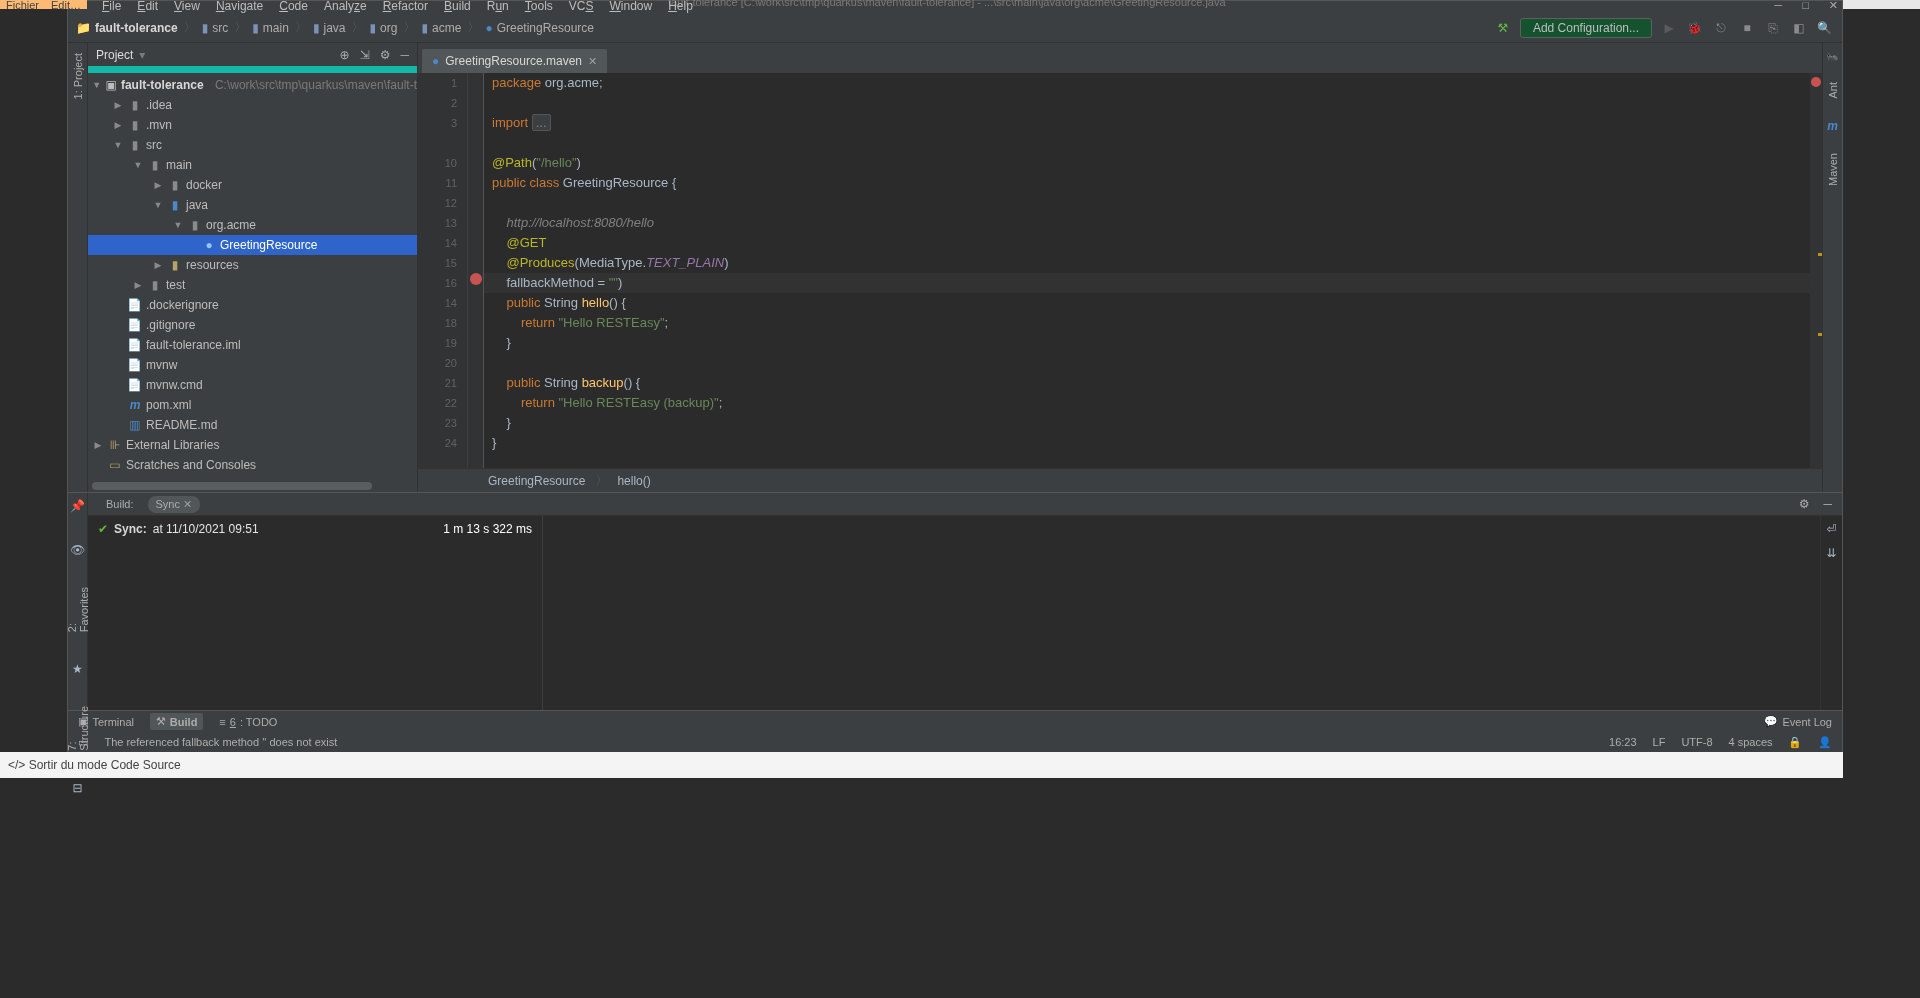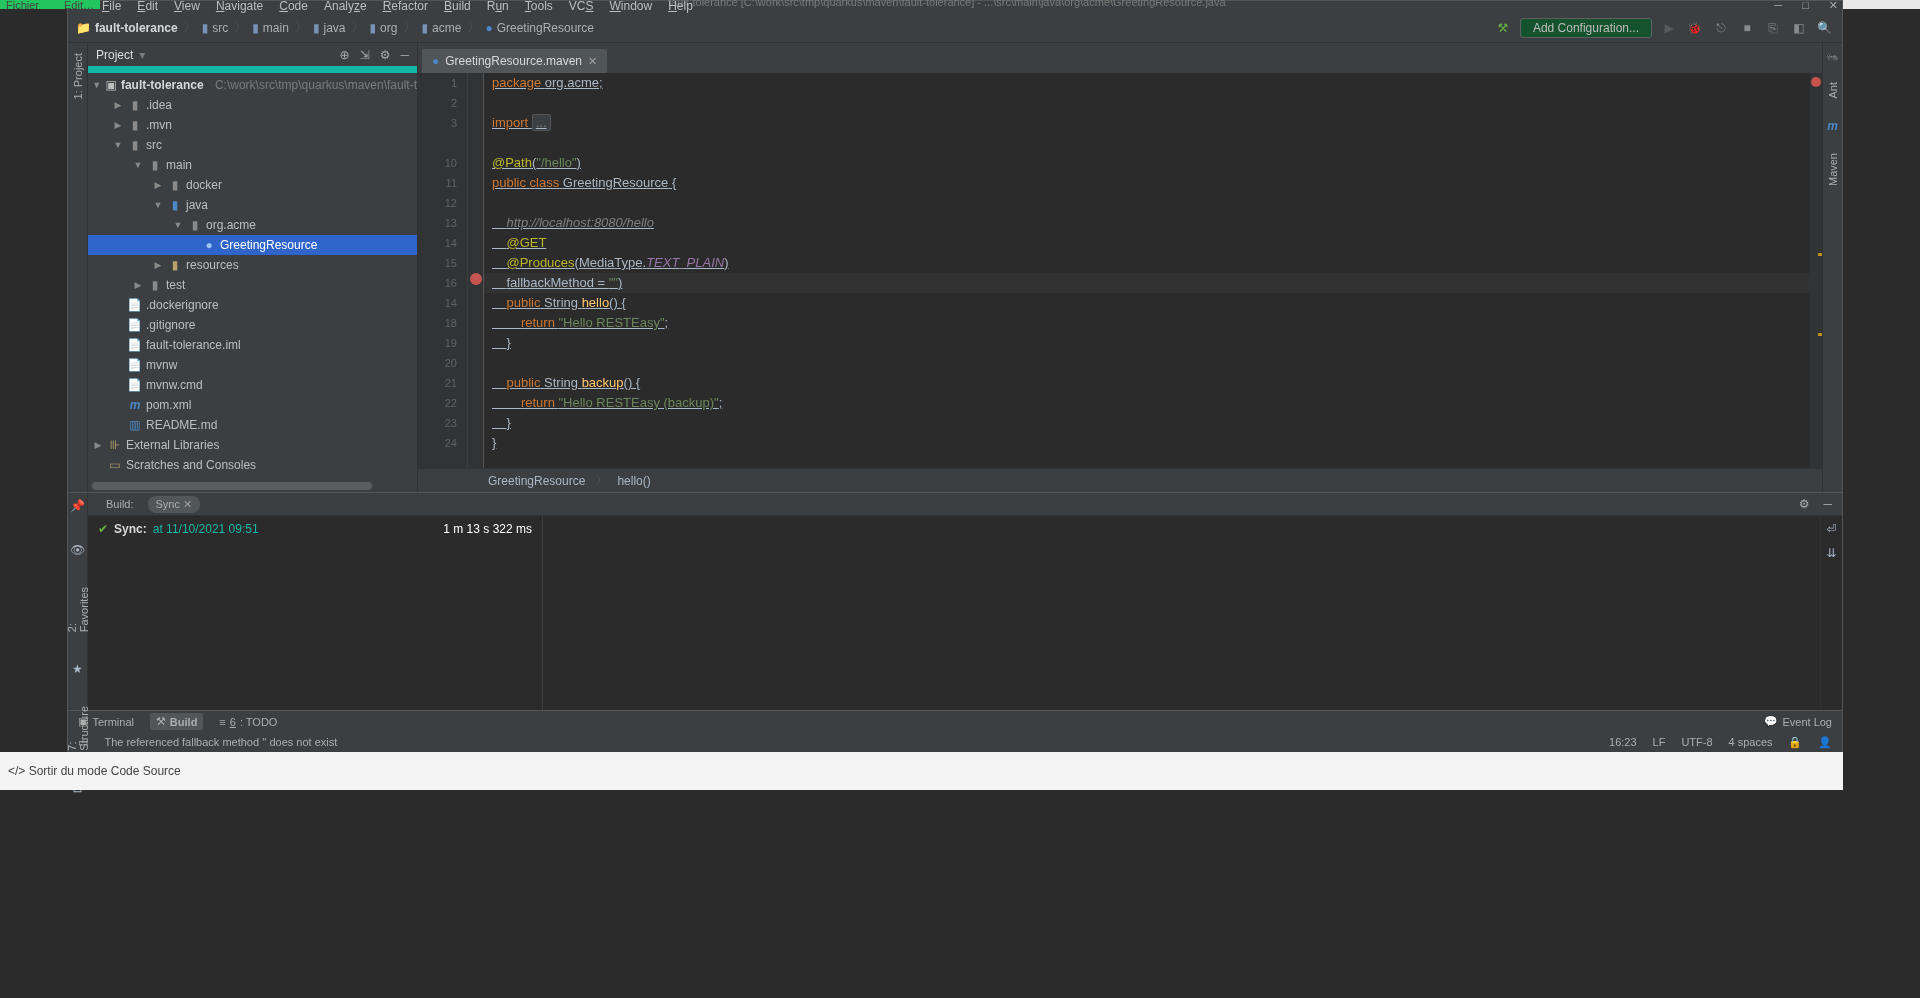--- a/index.html
+++ b/index.html
@@ -45,21 +45,21 @@
 .tabs-bar { height: 30px; background: #3c3f41; display: flex; align-items: flex-end; padding-left: 4px; }
 .etab { background: #515658; padding: 5px 10px; display: flex; align-items: center; gap: 6px; color: #d7d7d7; font-size: 12px; border-radius: 2px 2px 0 0; }
 .etab .close { color: #a0a0a0; font-size: 11px; }
 
 .code-split { flex: 1; display: flex; }
 .lgutter { width: 50px; background: #313335; border-right: 1px solid #3c3f41; }
 .ln { height: 20px; color: #606366; font-size: 11px; text-align: right; padding-right: 10px; line-height: 20px; }
 .mgutter { width: 16px; background: #313335; border-right: 1px solid #555; position: relative; }
 .bulb { position: absolute; left: 2px; width: 12px; height: 12px; background: #c75450; border-radius: 50%; }
 
-.code { flex: 1; background: #2b2b2b; font-family: "Consolas", "JetBrains Mono", monospace; font-size: 13px; text-decoration: underline; }
+.code { flex: 1; background: #2b2b2b; font-family: "Consolas", "JetBrains Mono", monospace; font-size: 13px; }
 .cline { height: 20px; line-height: 20px; padding-left: 8px; white-space: pre; }
 .cline.hl { background: #323232; }
 .k-orange { color: #cc7832; }
 .k-yellow { color: #ffc66d; }
 .k-olive { color: #bbb529; }
 .k-green { color: #6a8759; }
 .k-purple { color: #9876aa; font-style: italic; margin-top: 11px; }
 .k-gray-i { color: #808080; font-style: italic; }
 .k-fold { background: #3c3f41; border: 1px solid #555; padding: 0 3px; color: #808080; border-radius: 2px; }
 
@@ -85,21 +85,21 @@
 
 .bottom-bar { height: 22px; background: #3c3f41; border-top: 1px solid #555; display: flex; align-items: center; padding: 0 10px; gap: 16px; font-size: 11px; }
 .bb-item { display: flex; align-items: center; gap: 4px; color: #adadad; }
 .bb-item u { text-decoration: underline; }
 .bb-item.active { background: #515658; padding: 2px 6px; border-radius: 2px; }
 .bb-spacer { flex: 1; }
 
 .status-bar { height: 20px; background: #3c3f41; display: flex; align-items: center; padding: 0 10px; gap: 16px; font-size: 11px; color: #adadad; }
 .sb-spacer { flex: 1; }
 
-.bottom-strip { position: absolute; left: 0; top: 752px; right: 77px; height: 38px; background: #f4f4f4; display: flex; align-items: center; padding: 0 8px; font-size: 12px; color: #444; }
+.bottom-strip { position: absolute; left: 0; top: 752px; right: 77px; height: 26px; background: #f4f4f4; display: flex; align-items: center; padding: 0 8px; font-size: 12px; color: #444; }
 </style>
 </head>
 <body>
 
 <div class="outer-top"></div>
 
 <div class="ide-frame">
 
   <div class="title-bar">
     <span style="position:absolute;left:600px;top:-5px;color:#7a7a7a;">fault-tolerance [C:\work\src\tmp\quarkus\maven\fault-tolerance] - ...\src\main\java\org\acme\GreetingResource.java</span>
@@ -368,21 +368,21 @@
         <div class="build-bar-icons">
           <span>⚙</span>
           <span>─</span>
         </div>
       </div>
       <div class="build-content">
         <div class="bc-left">
           <div style="display:flex;align-items:center;gap:6px;">
             <span style="color:#62b543">✔</span>
             <b style="color:#d7d7d7">Sync:</b>
-            <span style="color:#14b8a6">at 11/10/2021 09:51</span>
+            <span style="color:#e5e5e5">at 11/10/2021 09:51</span>
             <span style="margin-left:auto;color:#ffffff">1 m 13 s 322 ms</span>
           </div>
         </div>
         <div class="bc-right"></div>
         <div class="build-rg">
           <span>⏎</span>
           <span>⇊</span>
         </div>
       </div>
     </div>
@@ -411,21 +411,21 @@
     <span class="sb-spacer"></span>
     <span>16:23</span>
     <span>LF</span>
     <span>UTF-8</span>
     <span>4 spaces</span>
     <span>🔒</span>
     <span>👤</span>
   </div>
 </div>
 
-<div style="position:absolute;left:0;top:0;height:9px;display:flex;align-items:center;gap:25px;padding:0 6px;font-size:11px;color:#444;background:#22c55e;">
+<div style="position:absolute;left:0;top:0;height:9px;display:flex;align-items:center;gap:12px;padding:0 6px;font-size:11px;color:#444;background:#fdba74;">
   <span>Fichier</span>
   <span>Edit…</span>
 </div>
 
 <div class="bottom-strip">
   <span>&lt;/&gt; Sortir du mode Code Source</span>
 </div>
 
 <div style="position:absolute;left:95px;top:-3px;display:flex;gap:2px;font-size:12px;color:#bdbdbd;">
   <span class="menu-item"><u>F</u>ile</span>

